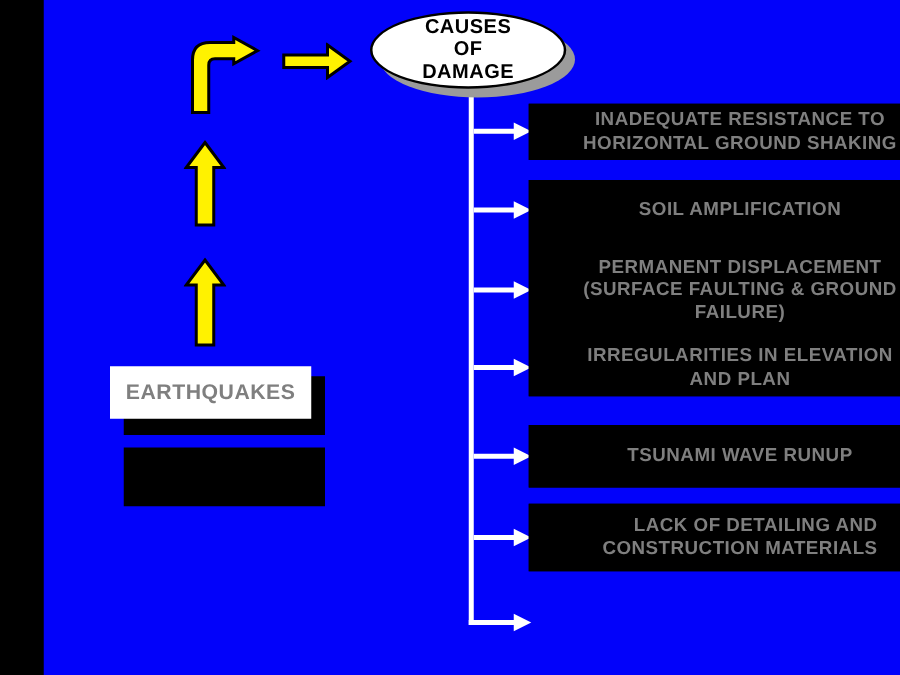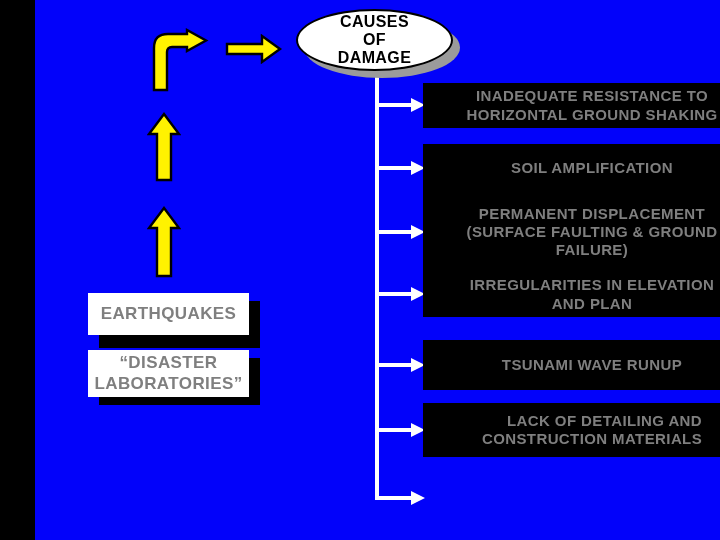--- a/index.html
+++ b/index.html
@@ -155,18 +155,14 @@
     <span class="pre">LACK OF DETAILING AND
 CONSTRUCTION MATERIALS</span>
   </div>
 
   <div class="white-shadow" style="left:64px; top:301px; width:161px; height:47px;"></div>
   <div class="white-box" style="top:293px; height:42px;">
     <span class="pre">EARTHQUAKES</span>
   </div>
 
   <div class="white-shadow" style="left:64px; top:358px; width:161px; height:47px;"></div>
-  <div class="white-box" style="top:350px; height:47px;">
-    <span class="pre">“DISASTER
-LABORATORIES”</span>
-  </div>
 
 </div>
 
 </body></html>

